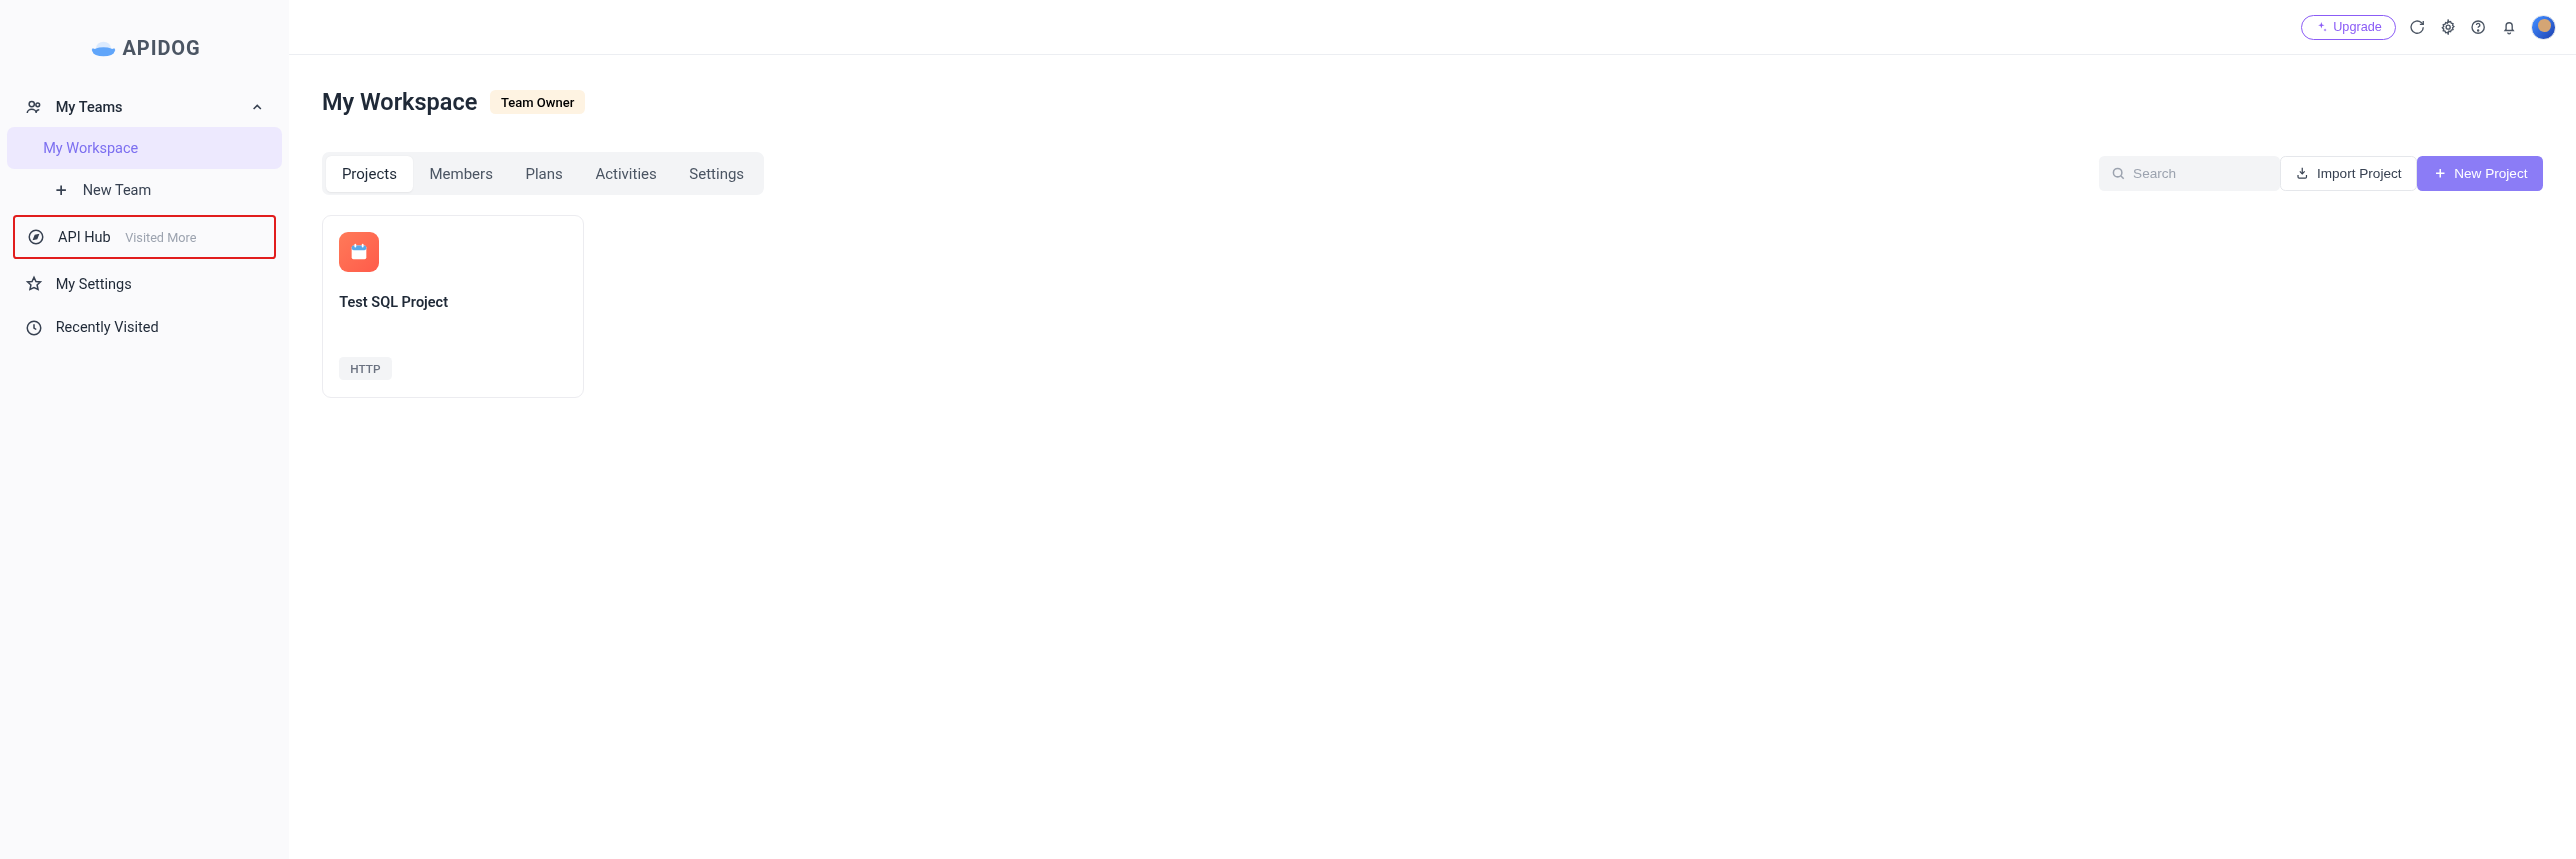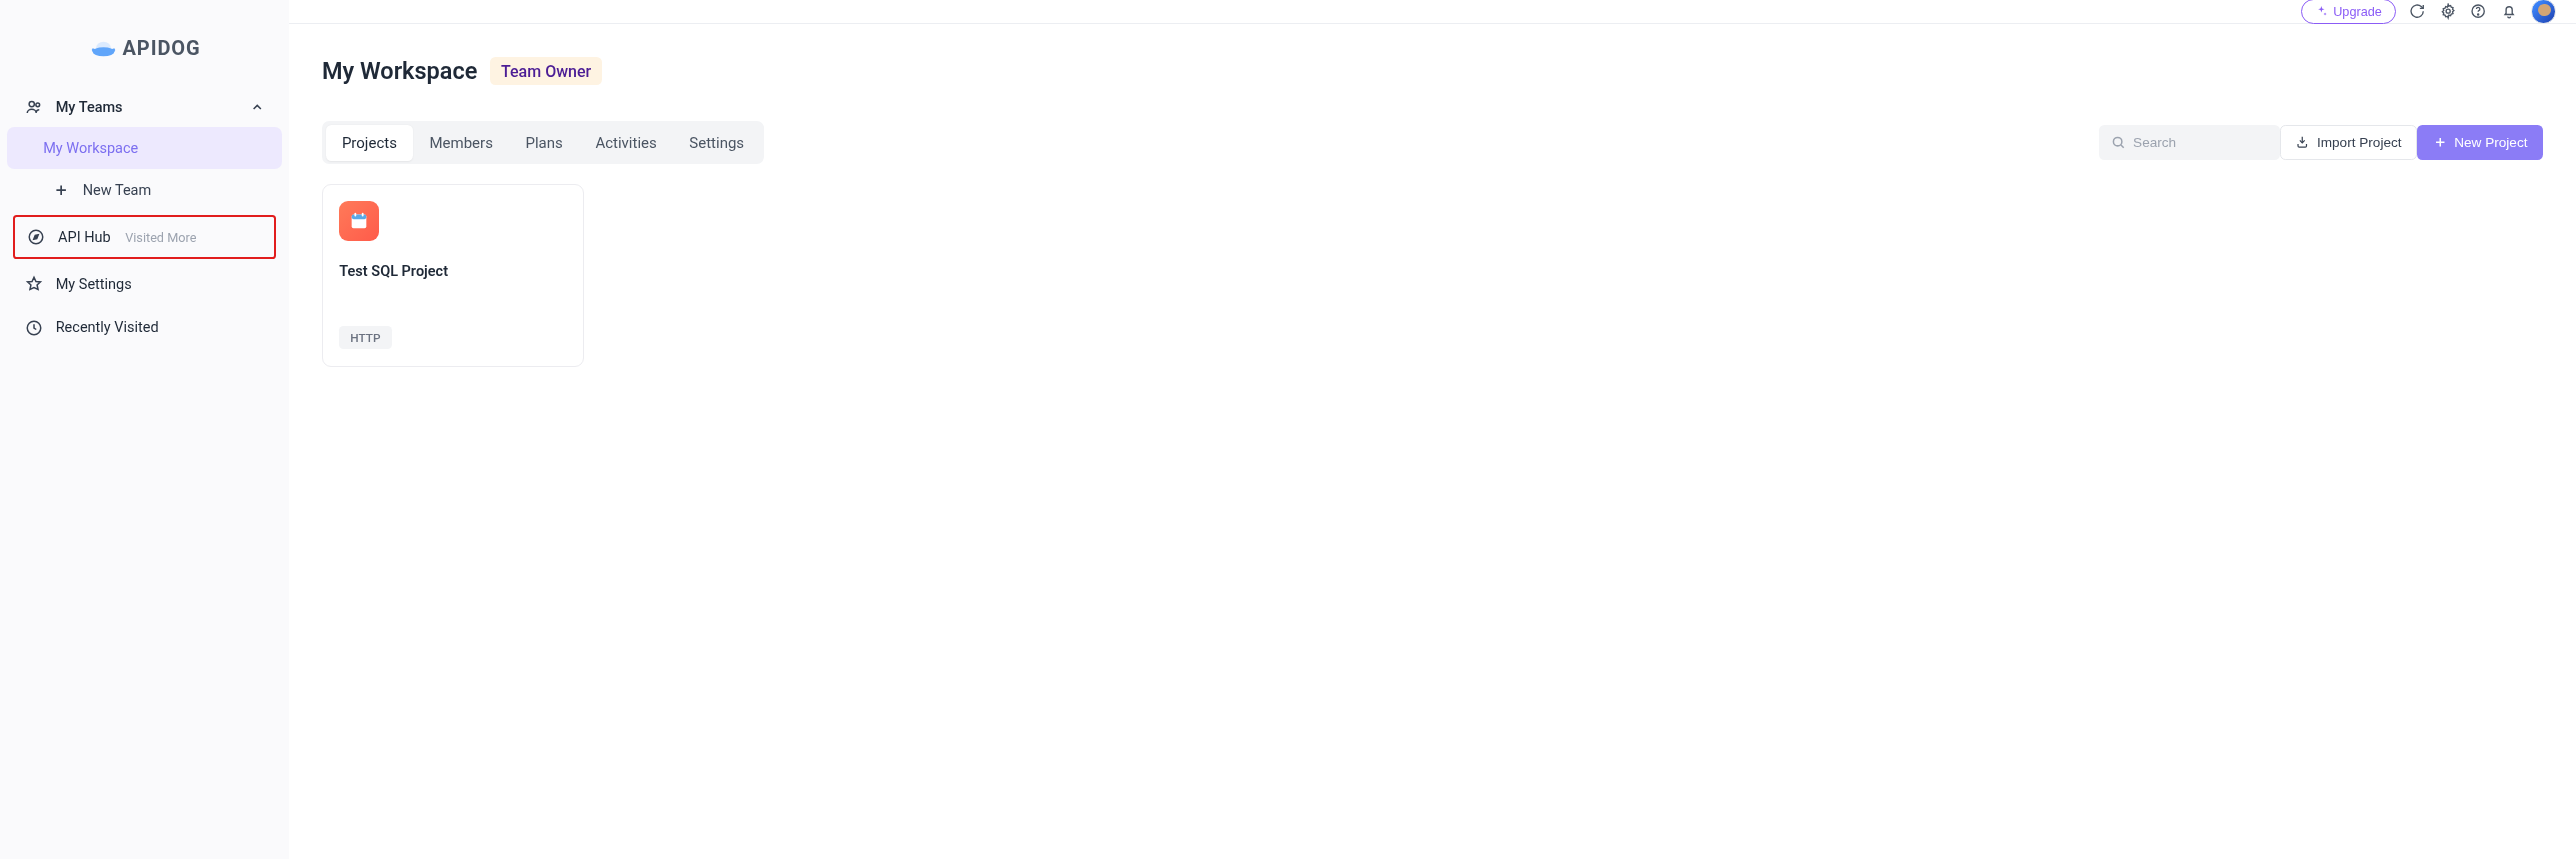--- a/index.html
+++ b/index.html
@@ -96,21 +96,21 @@
     }
     .highlight-box .sidebar-row { padding: 9px 12.7px; }
     
     
     .main {
       flex: 1;
       display: flex;
       flex-direction: column;
     }
     .topbar {
-      height: 24px;
+      height: 55px;
       border-bottom: 0.9px solid #eceef2;
       display: flex;
       align-items: center;
       justify-content: flex-end;
       padding: 0 20px;
       gap: 12.7px;
     }
     .upgrade-btn {
       display: flex;
       align-items: center;
@@ -155,24 +155,24 @@
       gap: 12.7px;
       margin-bottom: 36px;
     }
     .page-title {
       font-size: 23.5px;
       font-weight: 600;
       color: #1f2937;
     }
     .role-badge {
       background: #fef3e2;
-      color: #4c1d95;
+      color: #000000;
       padding: 4.5px 11px;
       border-radius: 5.4px;
-      font-size: 16px;
+      font-size: 13px;
       font-weight: 500;
     }
     
     .tabs-row {
       display: flex;
       align-items: center;
       justify-content: space-between;
       margin-bottom: 20px;
       gap: 14.5px;
     }

